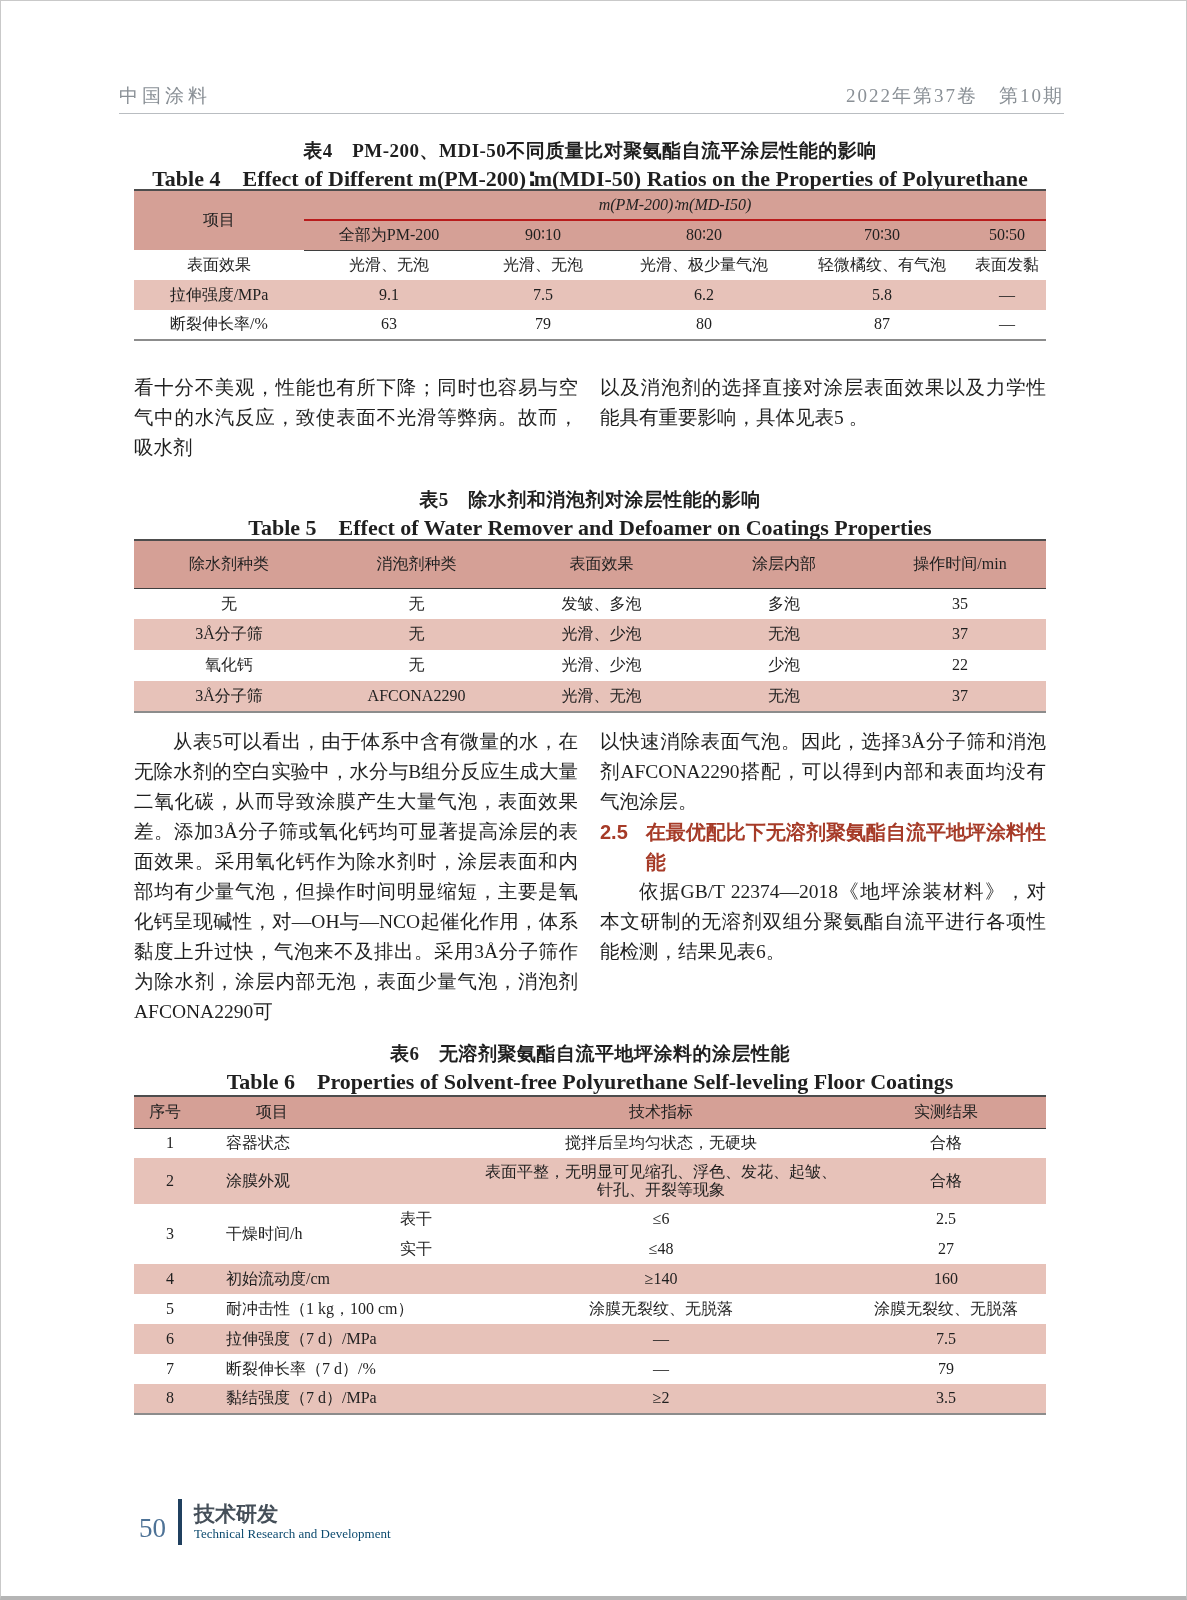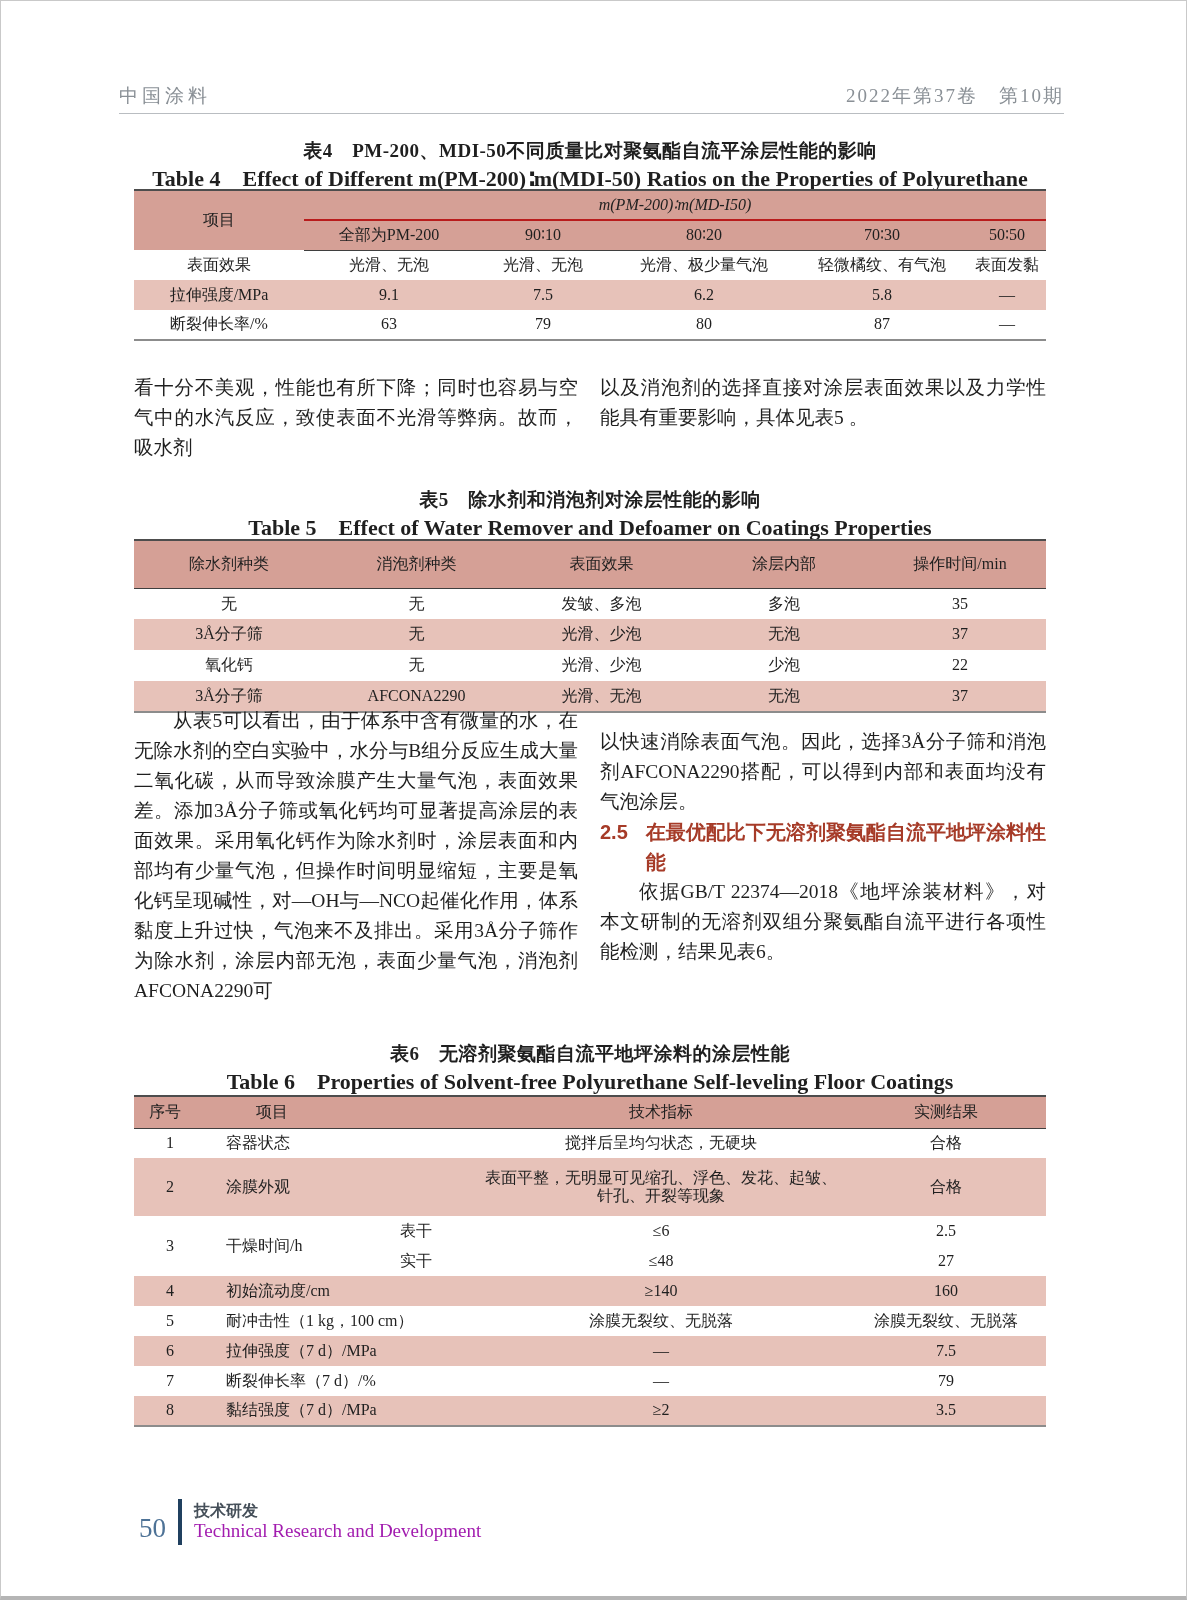--- a/index.html
+++ b/index.html
@@ -70,22 +70,22 @@
     font-family:"Liberation Sans","DejaVu Sans",sans-serif;
     color:var(--red-heading);font-weight:bold;font-size:20px;line-height:30px;
     display:flex;gap:18px;
   }
   .sec-heading .num{flex:0 0 auto;}
   
   .footer{position:absolute;left:131px;top:1498px;display:flex;align-items:center;gap:12px;}
   .footer .pageno{font-size:27px;color:var(--footer-blue);line-height:1;padding-top:12px;margin-left:7px;}
   .footer .bar{width:4px;height:46px;background:var(--footer-navy);}
   .footer .sec-cn{font-family:"Liberation Sans","DejaVu Sans",sans-serif;
-    font-weight:bold;font-size:16px;color:#454f59;line-height:1.15;}
-  .footer .sec-en{font-size:19px;color:#a21caf;margin-top:0;}
+    font-weight:bold;font-size:21px;color:#454f59;line-height:1.15;}
+  .footer .sec-en{font-size:13px;color:#0c4a6e;margin-top:0;}
 </style>
 </head>
 <body>
 
 <div class="page">
 
   <div class="running-head">
     <span>中国涂料</span>
     <span class="issue">2022年第37卷　第10期</span>
   </div>
@@ -196,21 +196,21 @@
       <tr class="shade">
         <td>3Å分子筛</td>
         <td>AFCONA2290</td>
         <td>光滑、无泡</td>
         <td>无泡</td>
         <td>37</td>
       </tr>
     </tbody>
   </table>
 
-  <div class="col left-col" style="top:705px;">
+  <div class="col left-col" style="top:726px;">
     <p class="indent">从表5可以看出，由于体系中含有微量的水，在无除水剂的空白实验中，水分与B组分反应生成大量二氧化碳，从而导致涂膜产生大量气泡，表面效果差。添加3Å分子筛或氧化钙均可显著提高涂层的表面效果。采用氧化钙作为除水剂时，涂层表面和内部均有少量气泡，但操作时间明显缩短，主要是氧化钙呈现碱性，对—OH与—NCO起催化作用，体系黏度上升过快，气泡来不及排出。采用3Å分子筛作为除水剂，涂层内部无泡，表面少量气泡，消泡剂AFCONA2290可</p>
   </div>
   <div class="col right-col" style="top:726px;">
     <p>以快速消除表面气泡。因此，选择3Å分子筛和消泡剂AFCONA2290搭配，可以得到内部和表面均没有气泡涂层。</p>
     <div class="sec-heading">
       <span class="num">2.5</span>
       <span>在最优配比下无溶剂聚氨酯自流平地坪涂料性能</span>
     </div>
     <p class="indent">依据GB/T 22374—2018《地坪涂装材料》，对本文研制的无溶剂双组分聚氨酯自流平进行各项性能检测，结果见表6。</p>
   </div>
@@ -237,21 +237,21 @@
     <tbody>
       <tr>
         <td class="no-cell">1</td>
         <td colspan="2" class="item-cell">容器状态</td>
         <td>搅拌后呈均匀状态，无硬块</td>
         <td>合格</td>
       </tr>
       <tr class="shade">
         <td class="no-cell">2</td>
         <td colspan="2" class="item-cell">涂膜外观</td>
-        <td style="height:58px;">表面平整，无明显可见缩孔、浮色、发花、起皱、针孔、开裂等现象</td>
+        <td style="height:46px;">表面平整，无明显可见缩孔、浮色、发花、起皱、针孔、开裂等现象</td>
         <td>合格</td>
       </tr>
       <tr>
         <td class="no-cell" rowspan="2">3</td>
         <td class="item-cell" rowspan="2">干燥时间/h</td>
         <td>表干</td>
         <td>≤6</td>
         <td>2.5</td>
       </tr>
       <tr>

